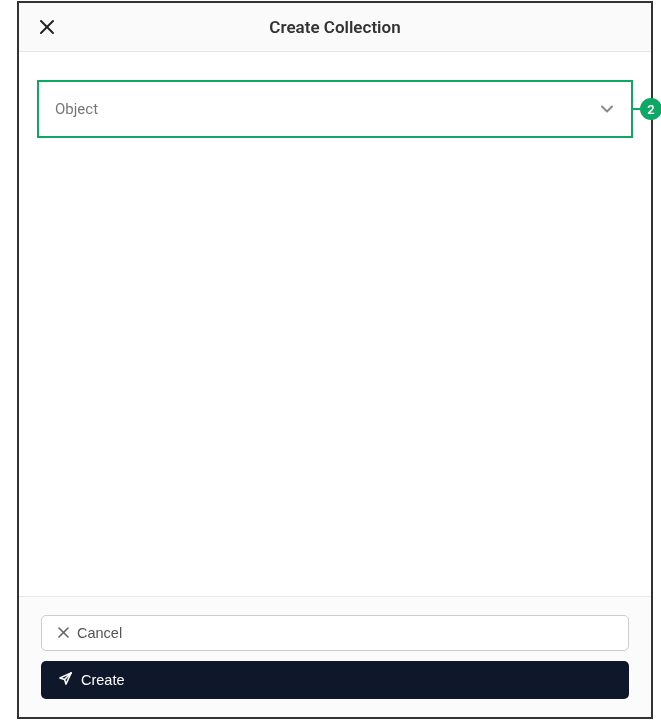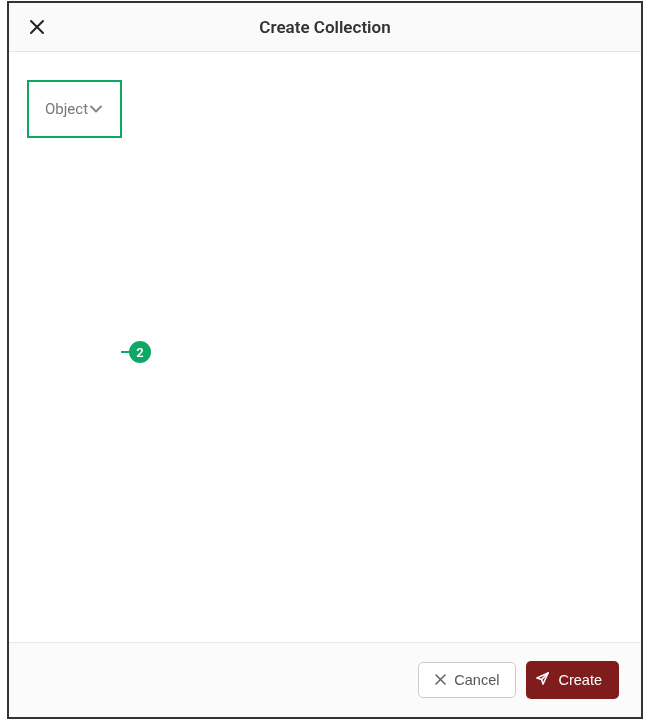--- a/index.html
+++ b/index.html
@@ -16,21 +16,21 @@
     }
     .modal {
       width: 636px;
       height: 718px;
       border: 2px solid #333;
       background: #fff;
       display: flex;
       flex-direction: column;
       position: absolute;
       top: 1px;
-      left: 7px;
+      left: 17px;
     }
     .modal-header {
       display: flex;
       align-items: center;
       padding: 14px 18px;
       border-bottom: 1px solid #e5e5e5;
       background: #fafafa;
       position: relative;
     }
     .close-icon {
@@ -50,21 +50,21 @@
       left: 50%;
       transform: translateX(-50%);
       font-size: 17px;
       font-weight: 600;
       color: #333;
     }
     .modal-body {
       flex: 1;
       padding: 28px 18px 18px 18px;
       display: flex;
-      flex-direction: row;
+      flex-direction: column;
       gap: 60px;
     }
     .field-wrapper {
       position: relative;
     }
     .field {
       width: 100%;
       height: 58px;
       border: 2px solid #0da864;
       background: #fff;
@@ -109,25 +109,25 @@
       color: #fff;
       font-size: 13px;
       font-weight: 600;
       display: flex;
       align-items: center;
       justify-content: center;
     }
     .modal-footer {
       display: flex;
       justify-content: flex-end;
-      align-items: center;
       gap: 10px;
       padding: 18px 22px;
       border-top: 1px solid #e8e8e8;
       background: #fbfbfb;
+      flex-direction: column;
     }
     .btn {
       display: flex;
       align-items: center;
       gap: 8px;
       padding: 9px 16px;
       border-radius: 5px;
       font-size: 14.5px;
       font-weight: 500;
       cursor: pointer;
@@ -136,23 +136,22 @@
     .btn-cancel {
       background: #fff;
       border: 1px solid #ccc;
       color: #555;
     }
     .btn-cancel svg {
       width: 11px;
       height: 11px;
     }
     .btn-create {
-      background: #7f1d1d;
+      background: #0f172a;
       color: #fff;
-      padding-left: 8px;
     }
     .btn-create svg {
       width: 15px;
       height: 15px;
     }
   </style>
 </head>
 <body>
 
 <div class="modal">

